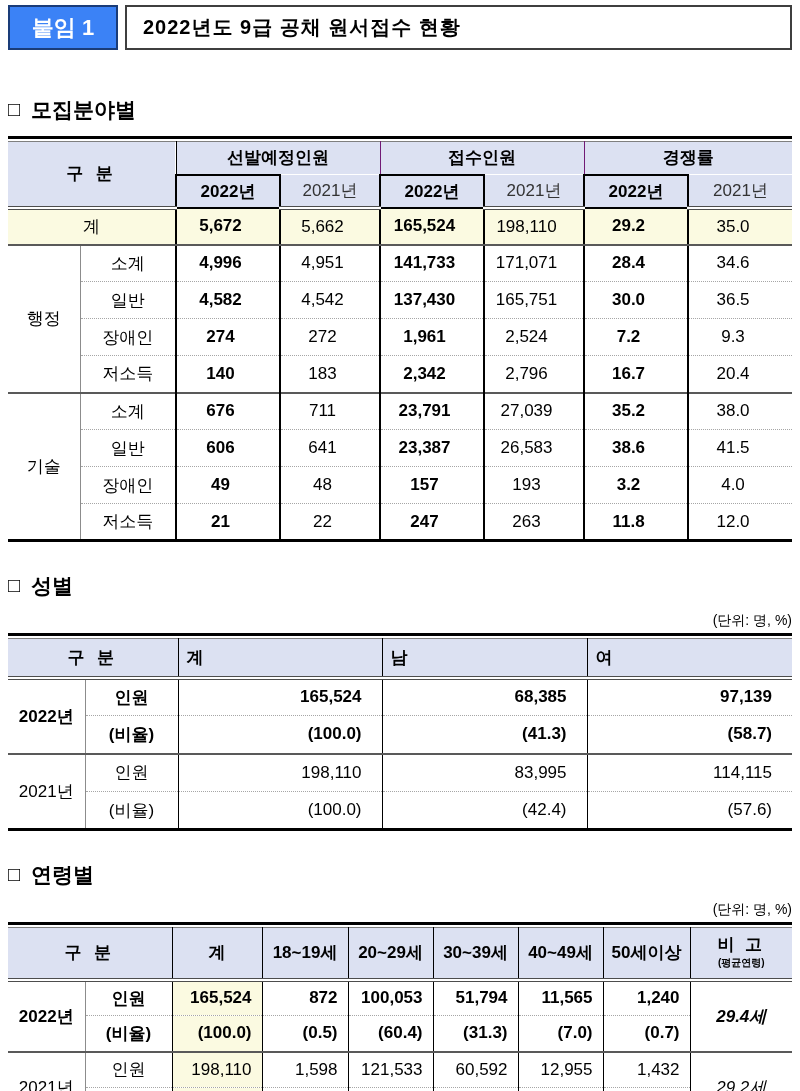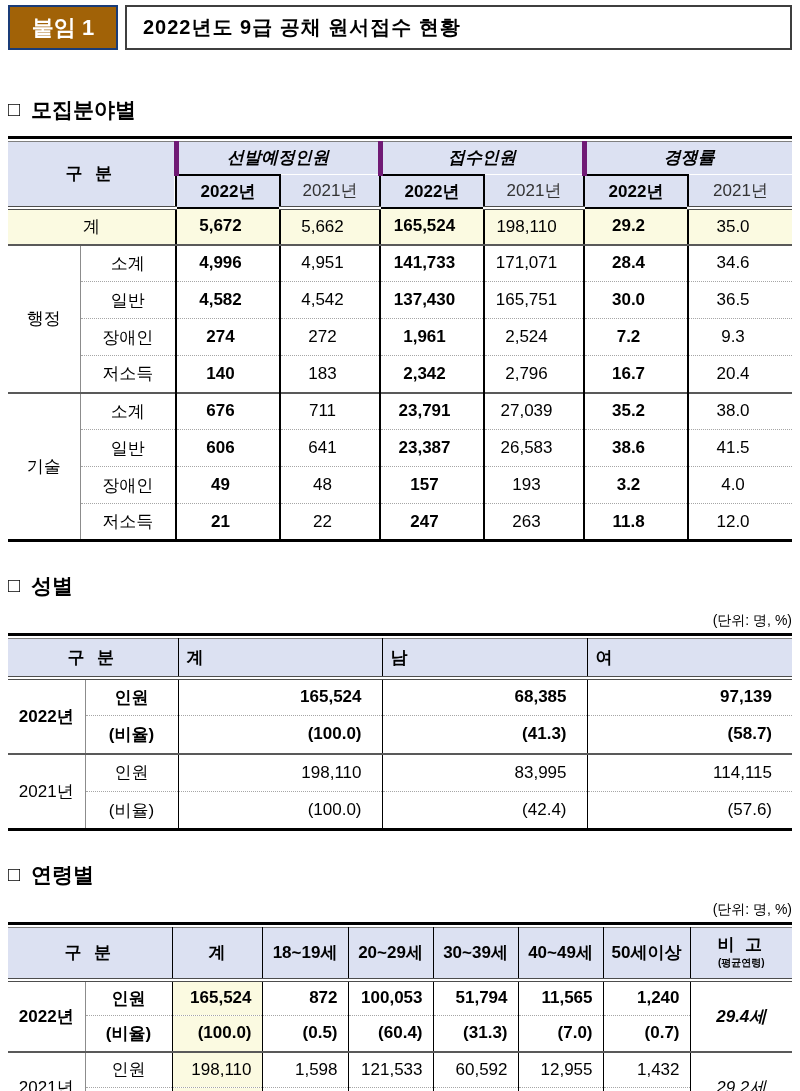--- a/index.html
+++ b/index.html
@@ -7,21 +7,21 @@
     width: 800px;
     font-family: "Liberation Sans", "DejaVu Sans", sans-serif;
     color: #000;
   }
   .page { width: 800px; box-sizing: border-box; padding: 5px 8px 8px; }
 
   
   .doc-header { display: flex; align-items: stretch; gap: 7px; height: 45px; }
   .badge {
     width: 110px; box-sizing: border-box; flex: none;
-    background: #a16207; border: 2px solid #1a3c78;
+    background: #3b82f6; border: 2px solid #1a3c78;
     color: #fff; font-weight: bold; font-size: 22px;
     display: flex; align-items: center; justify-content: center;
   }
   .title-box {
     flex: 1; box-sizing: border-box; border: 2px solid #3f3f3f;
     display: flex; align-items: center; padding-left: 16px;
     font-weight: bold; font-size: 20px; letter-spacing: 1px;
   }
 
   
@@ -43,21 +43,21 @@
   .dbl { border-bottom: 4px double #4d4d4d; }
   tr.dot > th, tr.dot > td { border-top: 1px dotted #a6a6a6; }
   tr.grp-sep > td { border-top: 2px solid #595959; }
   .ylw { background: #fbfae1; }
   .ctr { text-align: center; }
 
   
   .t1 thead tr { height: 33px; }
   .t1 tbody tr { height: 37px; }
   .t1 th.corner { border-right: 1px solid #000; font-weight: bold; letter-spacing: 4px; }
-  .t1 th.grp { border-left: 5px solid #701a75; font-weight: bold; font-style: italic; }
+  .t1 th.grp { border-left: 1px solid #701a75; font-weight: bold; }
   .t1 th.y22 { border: 2px solid #000; font-weight: bold; }
   .t1 th.y21 { color: #333; }
   .t1 td.gname { text-align: center; }
   .t1 td.sub { text-align: center; border-left: 1px solid #8c8c8c; }
   .t1 td.num { text-align: center; padding-right: 15px; border-left: 2px solid #000; }
   .t1 tr.total td { border-bottom: 2px solid #595959; }
 
   
   .t2 thead tr { height: 39px; }
   .t2 tbody tr { height: 38px; }

